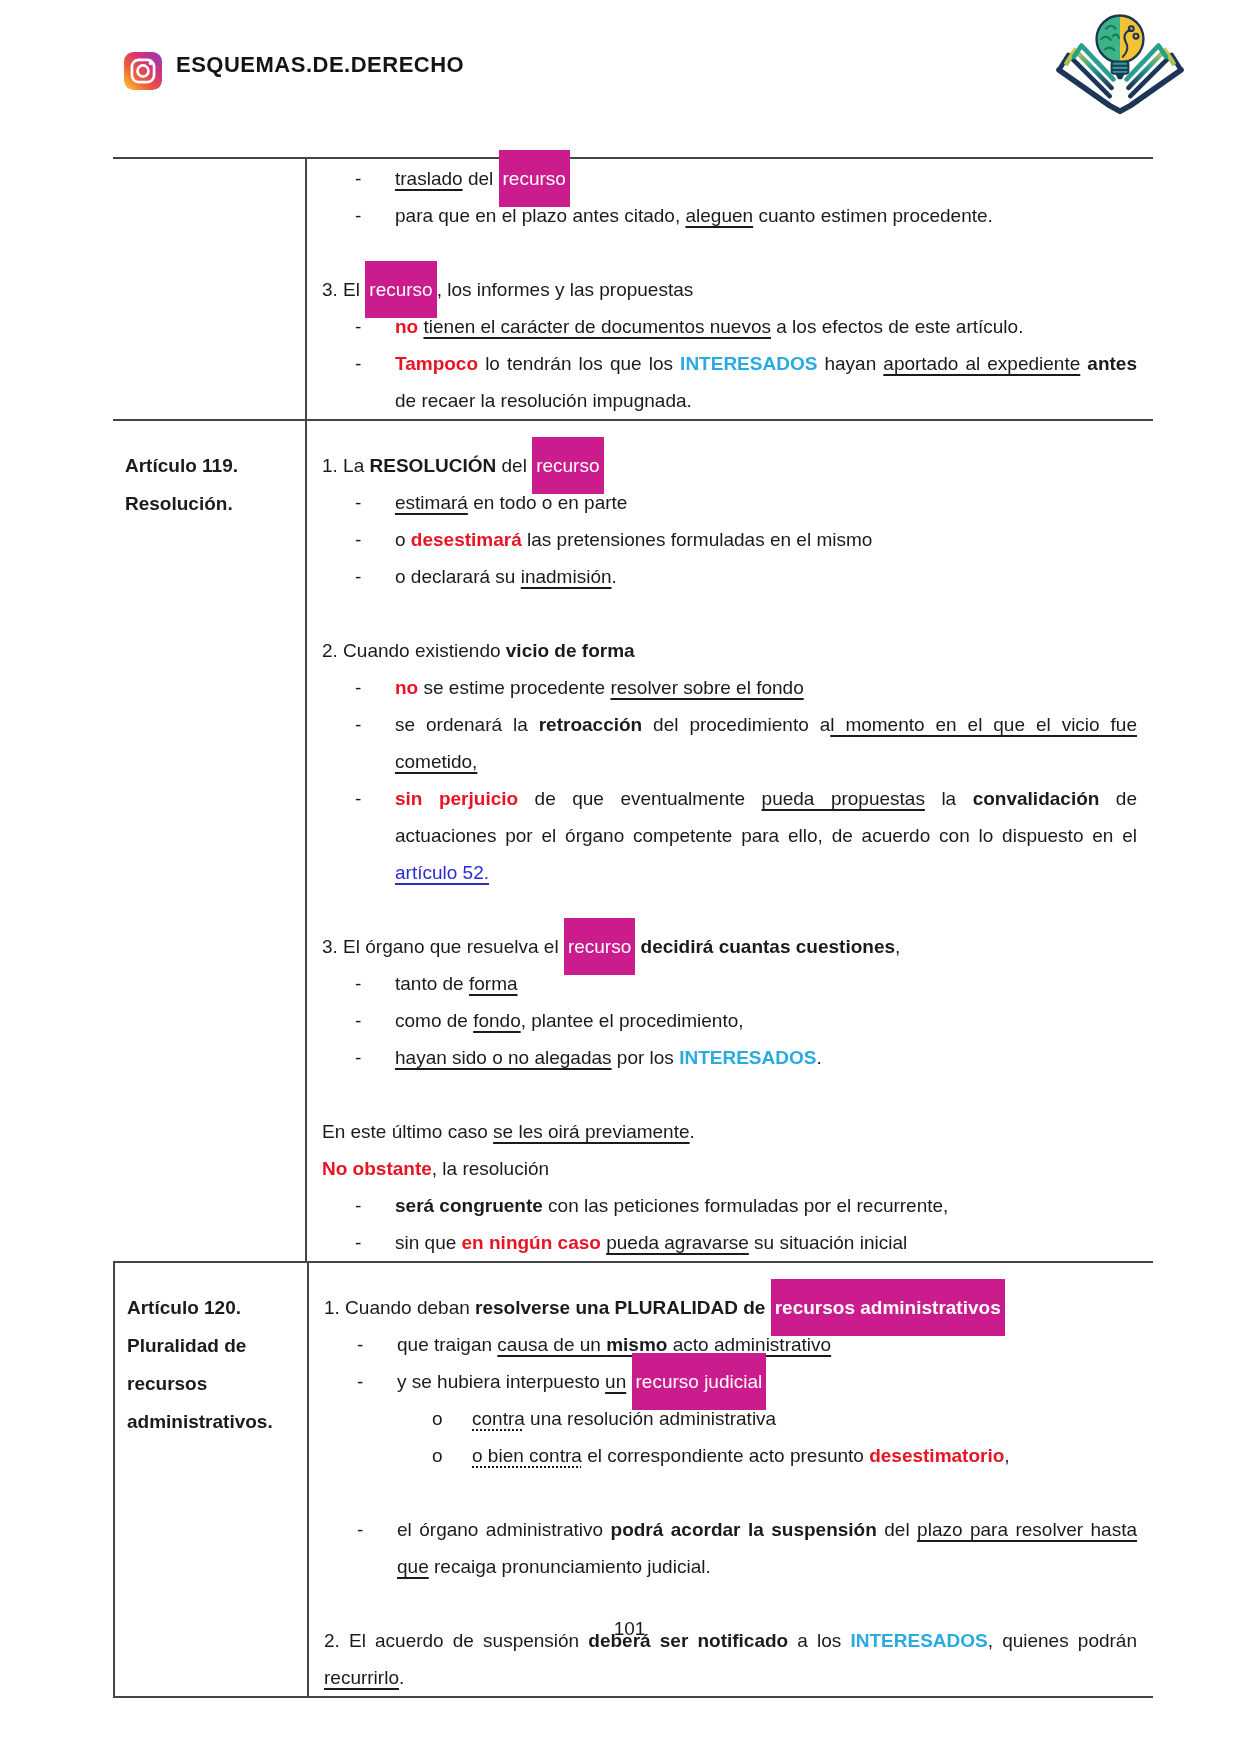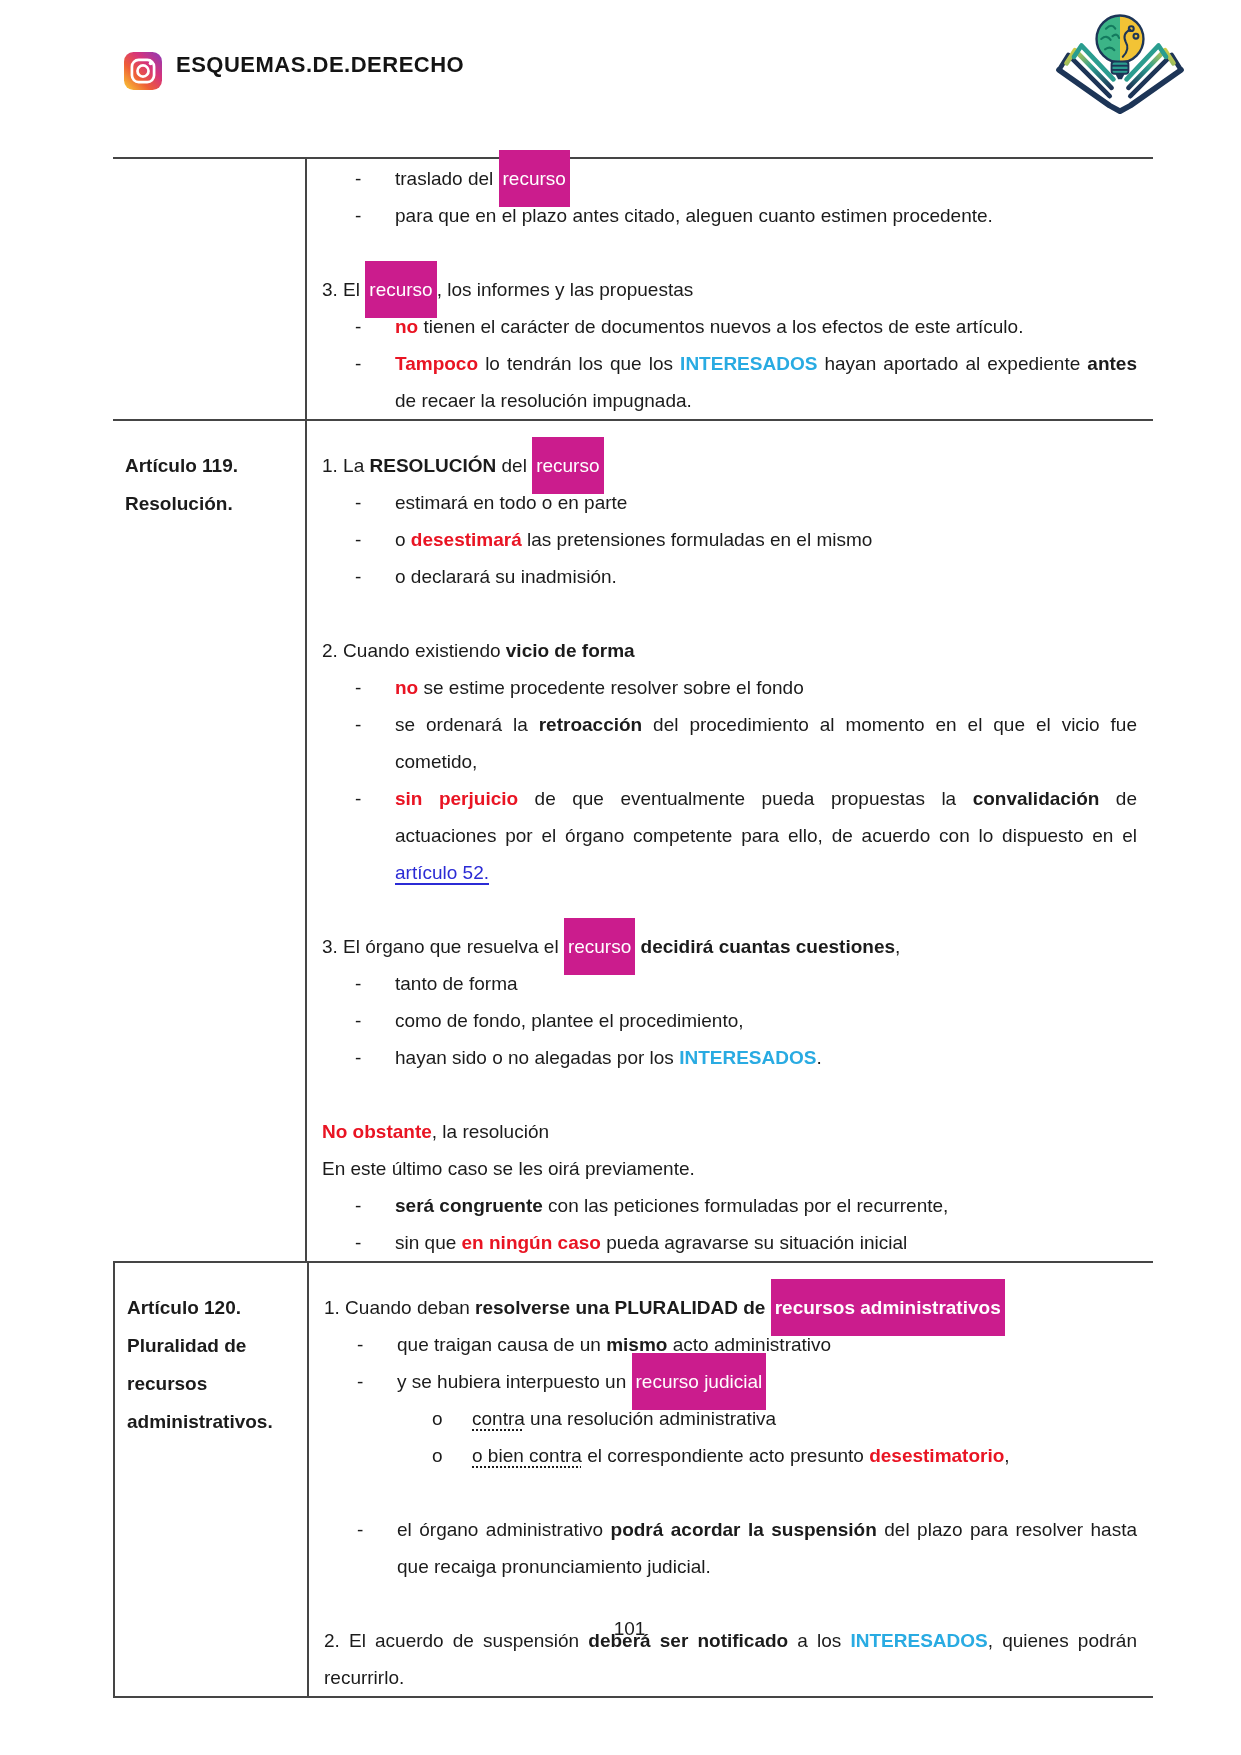--- a/index.html
+++ b/index.html
@@ -25,21 +25,21 @@
   .lbl{font-weight:bold;font-size:19px;line-height:38px;}
   .para,.bullet,.blank{font-size:19px;line-height:37px;}
   .blank{height:37px;}
   .bullet{display:flex;}
   .marker{flex:0 0 73px;box-sizing:border-box;padding-left:33px;}
   .circ .marker{flex:0 0 148px;padding-left:108px;}
   .btxt{flex:1;}
   .j .btxt,.para.j{text-align:justify;}
   
   .b{font-weight:bold;}
-  .u{text-decoration-thickness:1.8px;text-underline-offset:4px;margin-top:33px;}
+  .u{text-decoration:underline;text-decoration-thickness:1.8px;text-underline-offset:4px;margin-top:33px;}
   .du{text-decoration:underline dotted;text-decoration-thickness:2px;text-underline-offset:4px;}
   .r{color:var(--red);}
   .cy{color:var(--cyan);}
   .hl{background:var(--hl);color:#fff;padding:18px 4px;}
   .ln{color:var(--link);text-decoration:underline;text-decoration-thickness:1.8px;text-underline-offset:4px;cursor:pointer;}
   
   .pgnum{position:absolute;top:1618px;left:9px;width:100%;text-align:center;font-size:19px;color:#1b1b1b;}
 </style>
 </head>
 <body>
@@ -177,22 +177,22 @@
           </div>
           <div class="bullet">
             <div class="marker">-</div>
             <div class="btxt"><span>como de </span><span class="u">fondo</span><span>, plantee el procedimiento,</span></div>
           </div>
           <div class="bullet">
             <div class="marker">-</div>
             <div class="btxt"><span class="u">hayan sido o no alegadas</span><span> por los </span><span class="cy b">INTERESADOS</span><span>.</span></div>
           </div>
           <div class="blank"></div>
+          <div class="para"><span>En este último caso </span><span class="u">se les oirá previamente</span><span>.</span></div>
           <div class="para"><span class="r b">No obstante</span><span>, la resolución</span></div>
-          <div class="para"><span>En este último caso </span><span class="u">se les oirá previamente</span><span>.</span></div>
           <div class="bullet">
             <div class="marker">-</div>
             <div class="btxt"><span class="b">será congruente</span><span> con las peticiones formuladas por el recurrente,</span></div>
           </div>
           <div class="bullet">
             <div class="marker">-</div>
             <div class="btxt"><span>sin que </span><span class="r b">en ningún caso</span><span> </span><span class="u">pueda agravarse</span><span> su situación inicial</span></div>
           </div>
         </div>
       </div>

